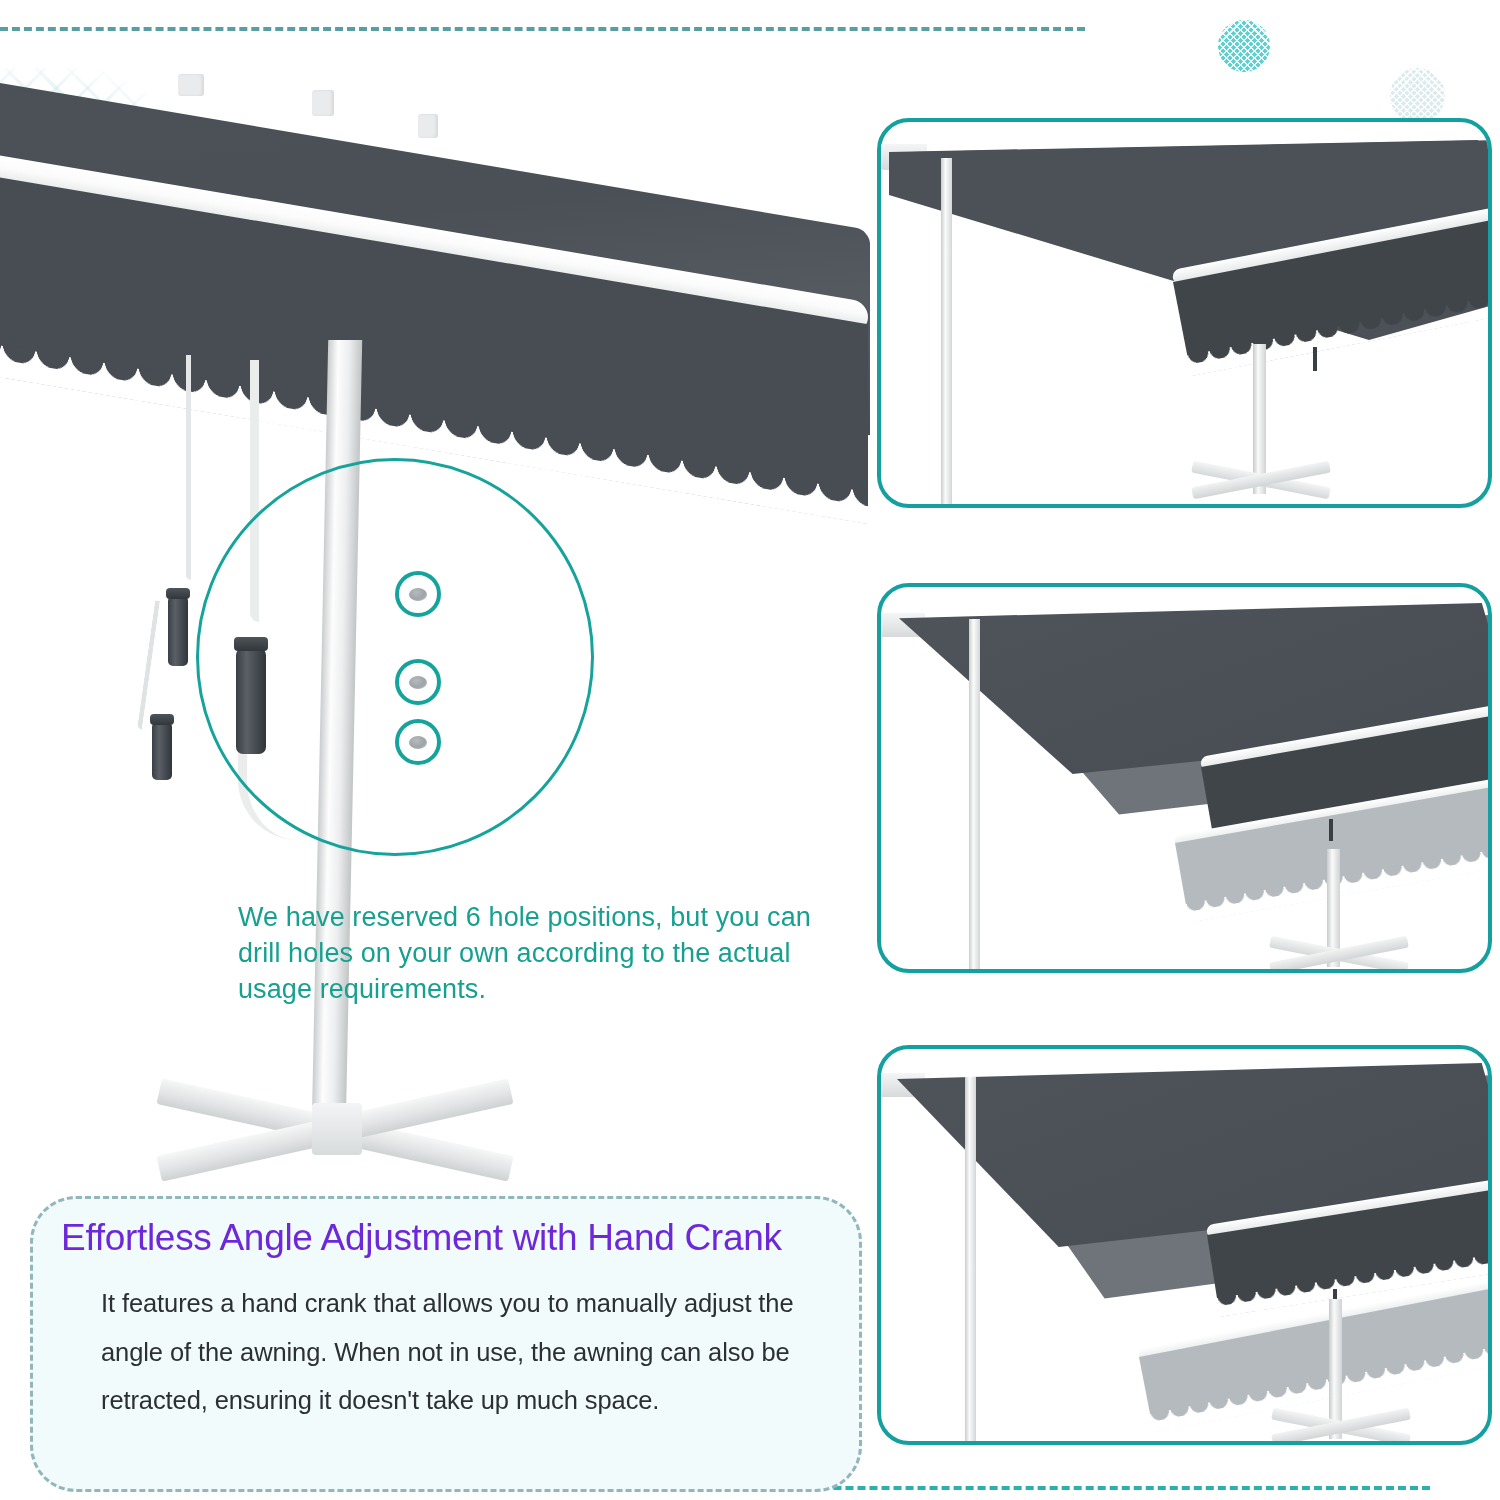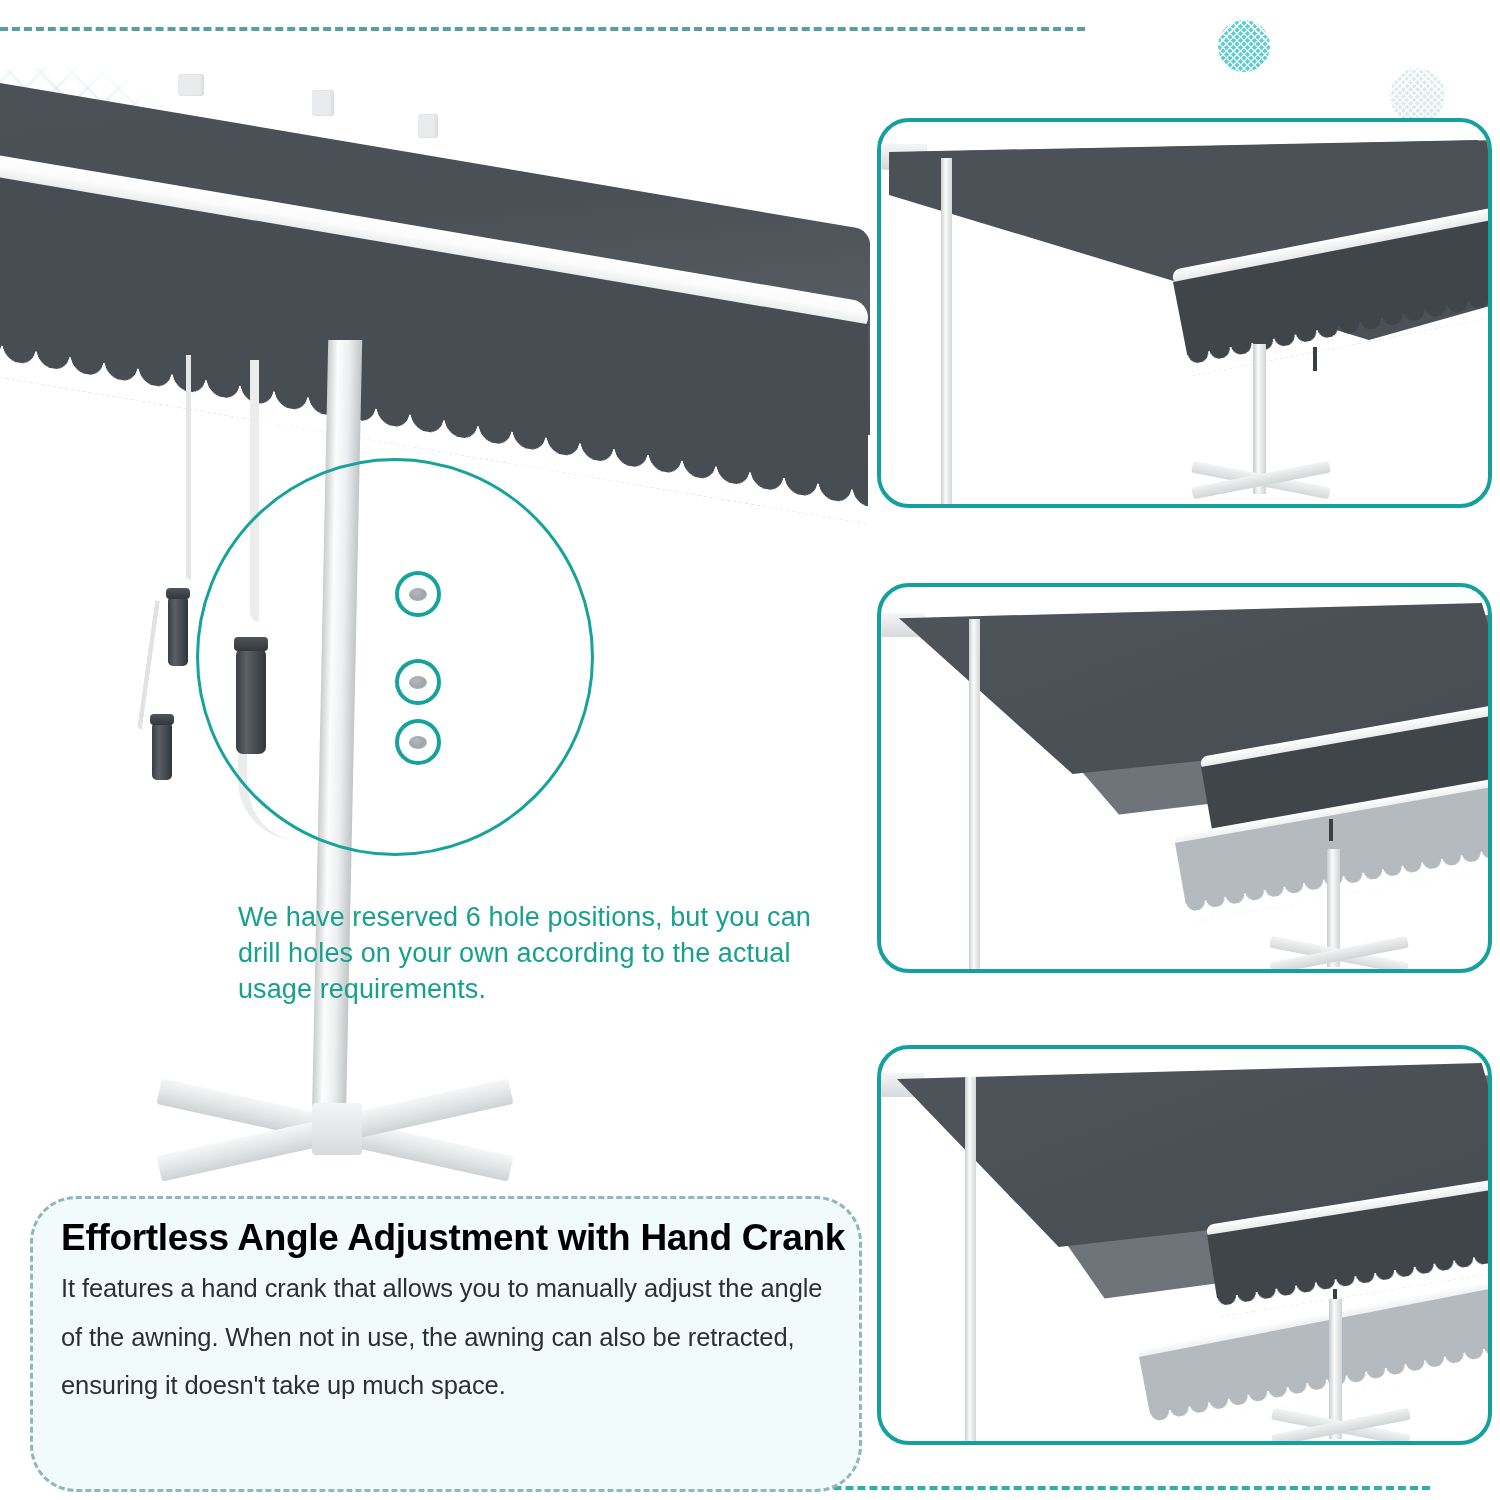--- a/index.html
+++ b/index.html
@@ -147,25 +147,25 @@
     letter-spacing:.1px;
   }
 
   
   .infocard {
     position:absolute; left:30px; top:1196px; width:832px; height:296px;
     background:#f2fbfc; border:3px dashed #93b6bb; border-radius:46px;
     padding:18px 32px 0 28px;
   }
   .infocard h2 {
-    font-size:37px; font-weight:700; color:#000000; letter-spacing:-.3px;
-    white-space:nowrap; line-height:1.15; margin-bottom:4px;
+    font-size:37px; font-weight:400; color:#6d28d9; letter-spacing:-.3px;
+    white-space:nowrap; line-height:1.15; margin-bottom:19px;
   }
   .infocard p {
-    font-size:25.5px; color:#2b3034; line-height:1.92; letter-spacing:-.1px;
+    font-size:25.5px; color:#2b3034; line-height:1.92; letter-spacing:-.1px;margin-left:40px;
   }
 </style>
 </head>
 <body>
 
 <div class="stage">
 
   <div class="dash-top"></div>
   <div class="dash-bottom"></div>
   <div class="lattice"></div>

